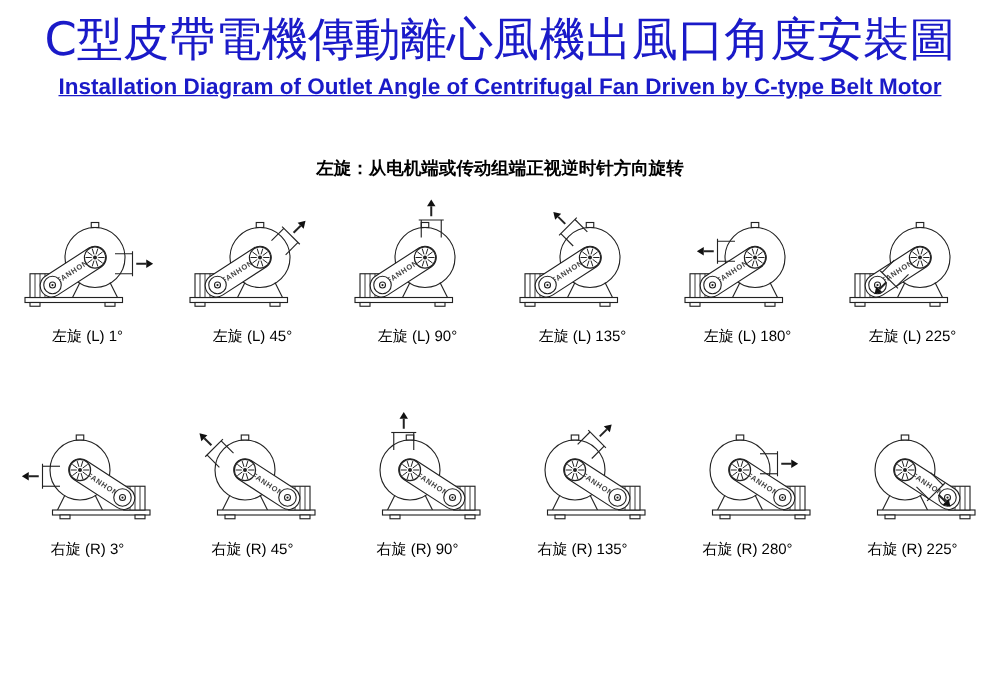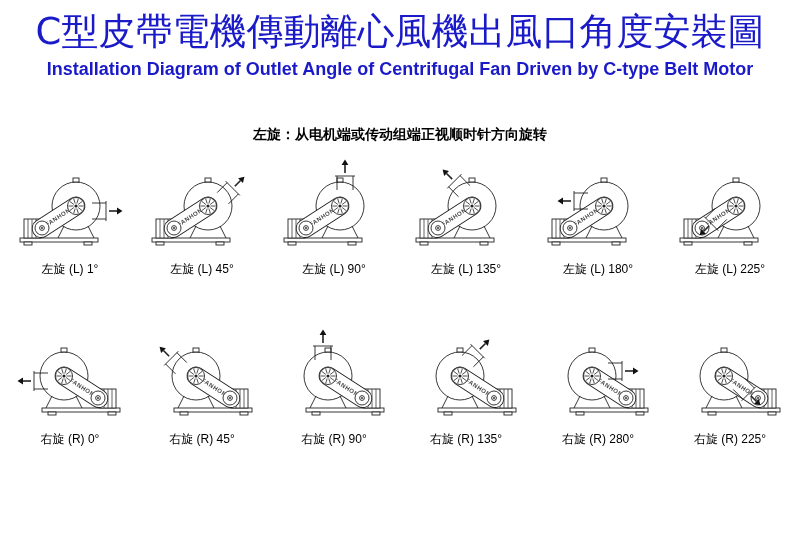--- a/index.html
+++ b/index.html
@@ -13,20 +13,21 @@
     font-size:37px;line-height:1.3;font-weight:normal;
     color:var(--title-blue,#1a1ac8);
     font-family:"DejaVu Sans","Liberation Sans",sans-serif;
     letter-spacing:0px;white-space:nowrap;
   }
   .subtitle{
     margin:3px 0 0;text-align:center;
     font-size:18px;font-weight:bold;
     color:var(--title-blue,#1a1ac8);
     white-space:nowrap;
+    text-decoration:underline;
   }
   section.rot-section{margin-top:46px;}
   section.rot-section + section.rot-section{margin-top:50px;}
   .sec-header{
     text-align:center;font-size:14px;font-weight:bold;color:#000;
     margin:0 0 14px 0;
   }
   .row{display:flex;justify-content:center;}
   .cell{width:132px;display:flex;flex-direction:column;align-items:center;}
   .cell svg{display:block;}
@@ -34,21 +35,21 @@
 </style>
 </head>
 <body>
 
 <div class="page">
 
   <h1 class="title">C型皮帶電機傳動離心風機出風口角度安裝圖</h1>
   <h2 class="subtitle">Installation Diagram of Outlet Angle of Centrifugal Fan Driven by C-type Belt Motor</h2>
 
   <section class="rot-section">
-    <div class="sec-header">左旋：从电机端或传动组端正视顺时针方向旋转</div>
+    <div class="sec-header">左旋：从电机端或传动组端正视逆时针方向旋转</div>
     <div class="row">
         <div class="cell">
           <svg xmlns="http://www.w3.org/2000/svg" viewBox="0 0 132 100" width="132" height="100">
             <circle cx="72" cy="48" r="24" fill="none" stroke="#222222" stroke-width="0.9"></circle>
             <rect x="69.0" y="20" width="6" height="4" fill="#fff" stroke="#222222" stroke-width="0.9"></rect>
             <line x1="60.0" y1="68" x2="54.0" y2="80" stroke="#222222" stroke-width="0.9"></line>
             <line x1="84.0" y1="68" x2="90.0" y2="80" stroke="#222222" stroke-width="0.9"></line>
             <rect x="16.0" y="80" width="78" height="4" fill="#fff" stroke="#222222" stroke-width="0.9"></rect>
             <rect x="20.0" y="84" width="8" height="3" fill="#fff" stroke="#222222" stroke-width="0.9"></rect>
             <rect x="80.0" y="84" width="8" height="3" fill="#fff" stroke="#222222" stroke-width="0.9"></rect>
@@ -333,21 +334,21 @@
             <line x1="62.1" y1="46.5" x2="66.1" y2="43.5" stroke="#222222" stroke-width="0.8"></line>
             <circle cx="60" cy="48" r="1.6" fill="#222222"></circle>
             <g transform="rotate(0 60 48)">
               <line x1="44.0" y1="45" x2="30.0" y2="45" stroke="#222222" stroke-width="0.9"></line>
               <line x1="44.0" y1="61" x2="30.0" y2="61" stroke="#222222" stroke-width="0.9"></line>
               <line x1="30.0" y1="43" x2="30.0" y2="63" stroke="#222222" stroke-width="0.9"></line>
               <line x1="27.0" y1="53" x2="19.0" y2="53" stroke="#222222" stroke-width="1.6"></line>
               <polygon points="19.0,49.6 19.0,56.4 13.5,53" fill="#111111"></polygon>
             </g>
           </svg>
-          <div class="caption">右旋 (R) 0°</div>
+          <div class="caption">右旋 (R) 3°</div>
         </div>
         <div class="cell">
           <svg xmlns="http://www.w3.org/2000/svg" viewBox="0 0 132 100" width="132" height="100">
             <circle cx="60" cy="48" r="24" fill="none" stroke="#222222" stroke-width="0.9"></circle>
             <rect x="57.0" y="20" width="6" height="4" fill="#fff" stroke="#222222" stroke-width="0.9"></rect>
             <line x1="72.0" y1="68" x2="78.0" y2="80" stroke="#222222" stroke-width="0.9"></line>
             <line x1="48.0" y1="68" x2="42.0" y2="80" stroke="#222222" stroke-width="0.9"></line>
             <rect x="38.0" y="80" width="78" height="4" fill="#fff" stroke="#222222" stroke-width="0.9"></rect>
             <rect x="104.0" y="84" width="8" height="3" fill="#fff" stroke="#222222" stroke-width="0.9"></rect>
             <rect x="44.0" y="84" width="8" height="3" fill="#fff" stroke="#222222" stroke-width="0.9"></rect>

